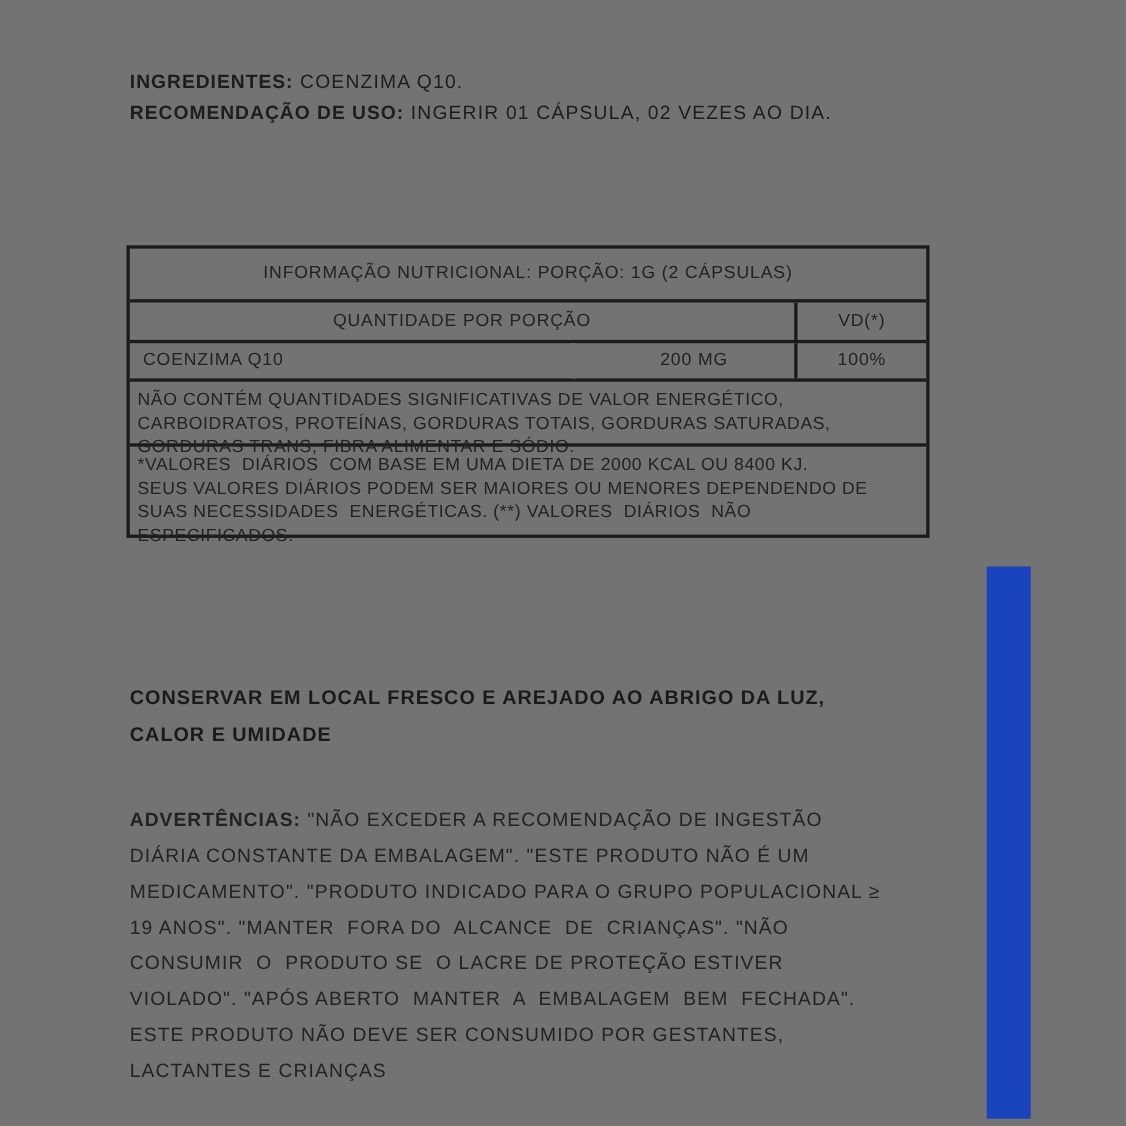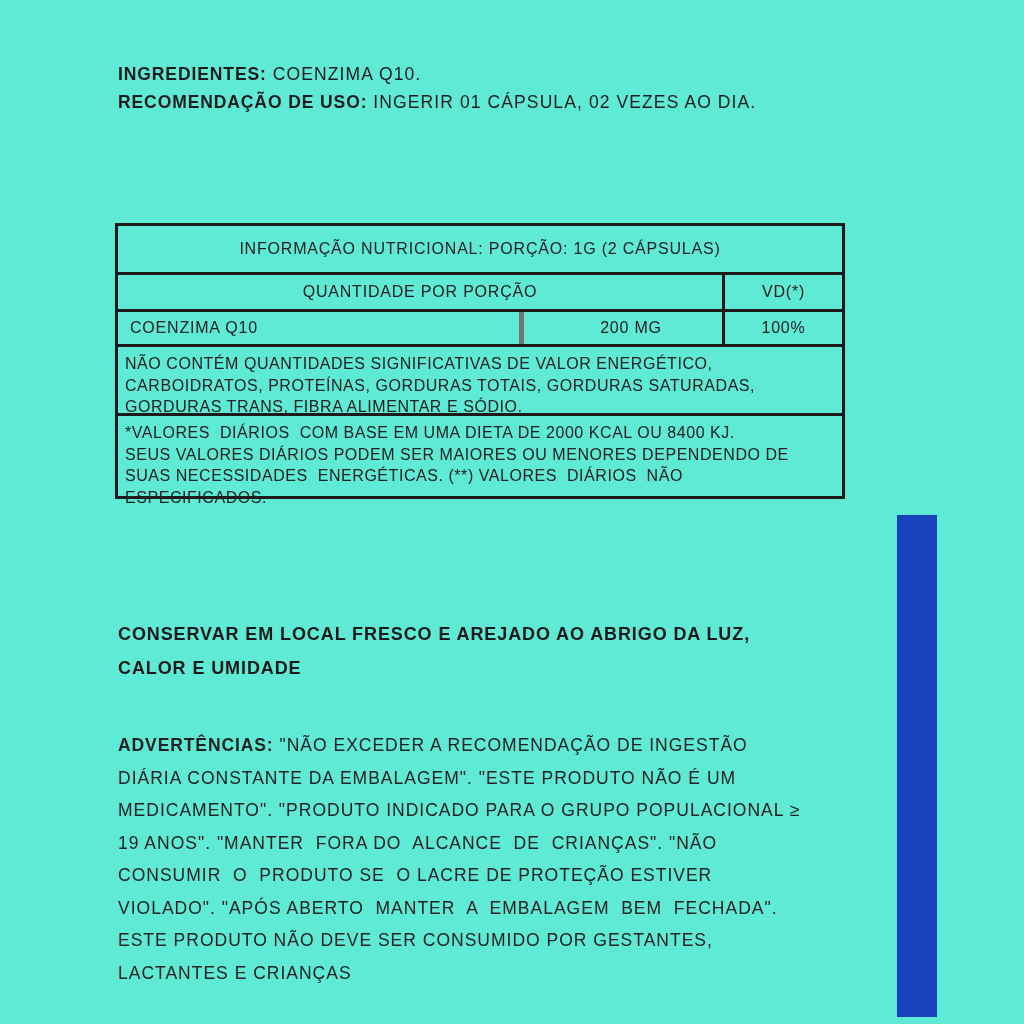--- a/index.html
+++ b/index.html
@@ -77,21 +77,21 @@
     padding-left: 16px;
   }
   .cell-vd { flex: 1 1 auto; justify-content: center; }
   .row-note {
     display: block;
     padding: 6px 8px 6px 7px;
     font-size: 16px;
     line-height: 21.5px;
     letter-spacing: 0.55px;
   }
-  .row-note1 { height: 69px; }
+  .row-note1 { height: 59px; }
   .row-note2 { height: 80px; }
 
   
   .storage {
     position: absolute;
     left: 118px;
     top: 617px;
     width: 720px;
     font-weight: bold;
     font-size: 18px;
@@ -119,21 +119,21 @@
     position: absolute;
     left: 897px;
     top: 515px;
     width: 40px;
     height: 502px;
   }
 </style>
 </head>
 <body>
 
-<div class="label-sheet" style="background: #5eead4;">
+<div class="label-sheet" style="background: #737373;">
 
   <div class="intro">
     <div class="line"><span class="bold-label">INGREDIENTES:</span><span class="pre"> COENZIMA Q10.</span></div>
     <div class="line"><span class="bold-label">RECOMENDAÇÃO DE USO:</span><span class="pre"> INGERIR 01 CÁPSULA, 02 VEZES AO DIA.</span></div>
   </div>
 
   <div class="ntable">
     <div class="row row-title cell">
       <span>INFORMAÇÃO NUTRICIONAL: PORÇÃO: 1G (2 CÁPSULAS)</span>
     </div>

